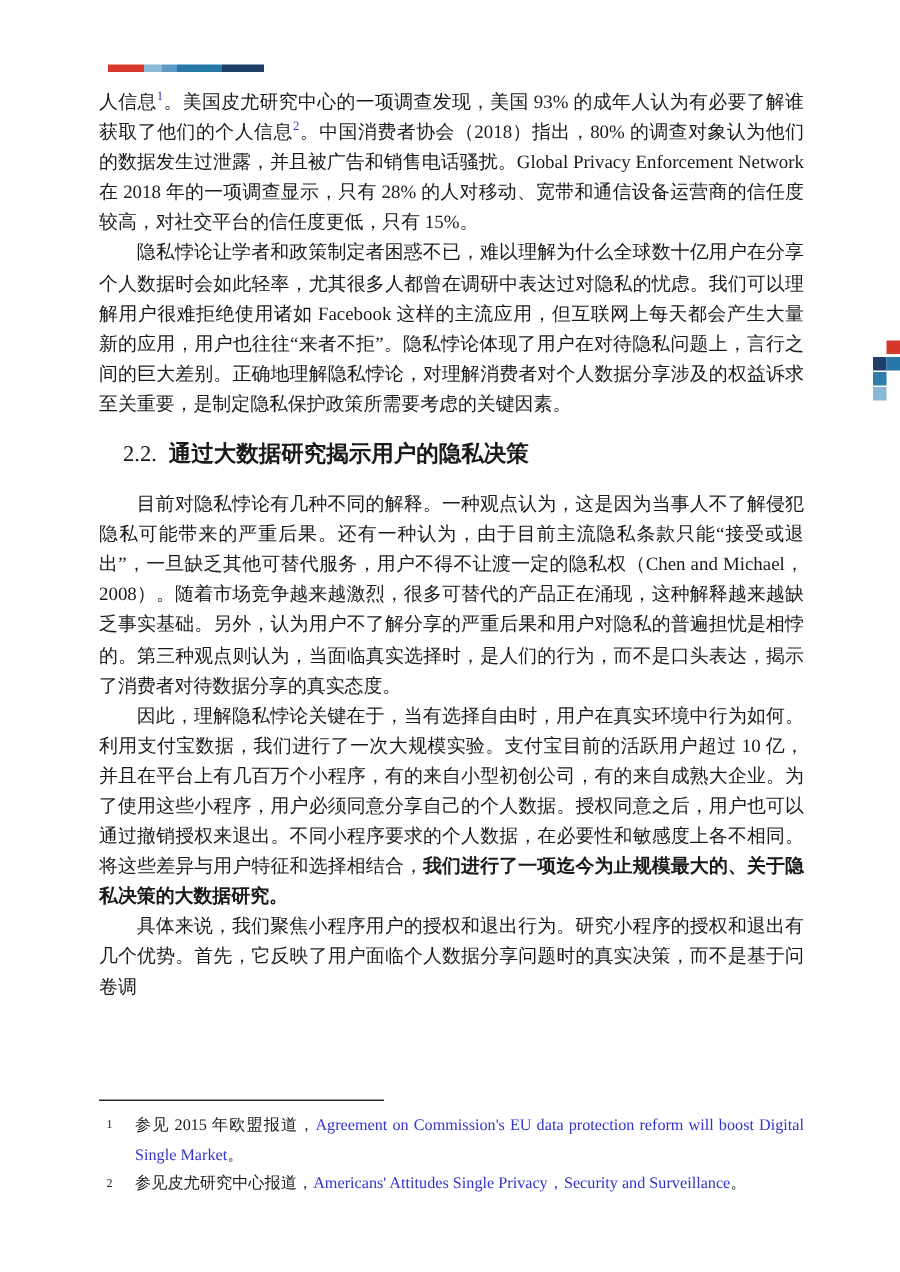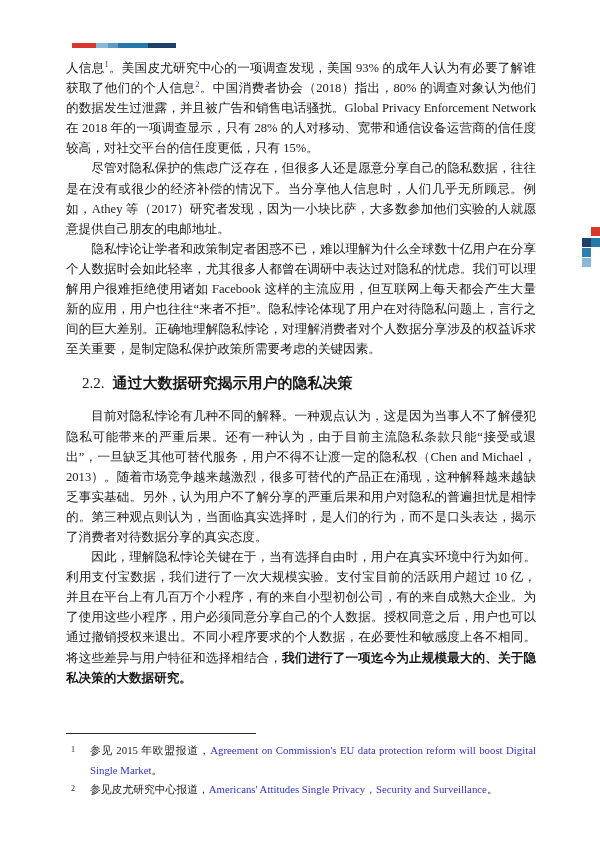--- a/index.html
+++ b/index.html
@@ -82,34 +82,34 @@
       <div class="sq" style="left: 582px; top: 248px; width: 9px; height: 9px; background: rgb(46, 127, 174);"></div>
       <div class="sq" style="left: 582px; top: 258px; width: 9px; height: 9px; background: rgb(138, 184, 216);"></div>
     </div>
 
   <div class="content">
 
     <p style="text-indent:0;">
       <span>人信息</span><span class="fn-ref">1</span><span>。美国皮尤研究中心的一项调查发现，美国 93% 的成年人认为有必要了解谁获取了他们的个人信息</span><span class="fn-ref">2</span><span>。中国消费者协会（2018）指出，80% 的调查对象认为他们的数据发生过泄露，并且被广告和销售电话骚扰。Global Privacy Enforcement Network 在 2018 年的一项调查显示，只有 28% 的人对移动、宽带和通信设备运营商的信任度较高，对社交平台的信任度更低，只有 15%。</span>
     </p>
 
-    <p>尽管对隐私保护的焦虑广泛存在，但很多人还是愿意分享自己的隐私数据，往往是在没有或很少的经济补偿的情况下。当分享他人信息时，人们几乎无所顾忌。例如，Athey 等（2017）研究者发现，因为一小块比萨，大多数参加他们实验的人就愿意提供自己朋友的电邮地址。</p>
 
     <p>隐私悖论让学者和政策制定者困惑不已，难以理解为什么全球数十亿用户在分享个人数据时会如此轻率，尤其很多人都曾在调研中表达过对隐私的忧虑。我们可以理解用户很难拒绝使用诸如 Facebook 这样的主流应用，但互联网上每天都会产生大量新的应用，用户也往往“来者不拒”。隐私悖论体现了用户在对待隐私问题上，言行之间的巨大差别。正确地理解隐私悖论，对理解消费者对个人数据分享涉及的权益诉求至关重要，是制定隐私保护政策所需要考虑的关键因素。</p>
 
     <h2 class="section-heading">
       <span class="sec-num">2.2.</span><span class="sec-title">通过大数据研究揭示用户的隐私决策</span>
     </h2>
 
-    <p>目前对隐私悖论有几种不同的解释。一种观点认为，这是因为当事人不了解侵犯隐私可能带来的严重后果。还有一种认为，由于目前主流隐私条款只能“接受或退出”，一旦缺乏其他可替代服务，用户不得不让渡一定的隐私权（Chen and Michael，2013）。随着市场竞争越来越激烈，很多可替代的产品正在涌现，这种解释越来越缺乏事实基础。另外，认为用户不了解分享的严重后果和用户对隐私的普遍担忧是相悖的。第三种观点则认为，当面临真实选择时，是人们的行为，而不是口头表达，揭示了消费者对待数据分享的真实态度。</p>
+    <p>目前对隐私悖论有几种不同的解释。一种观点认为，这是因为当事人不了解侵犯隐私可能带来的严重后果。还有一种认为，由于目前主流隐私条款只能“接受或退出”，一旦缺乏其他可替代服务，用户不得不让渡一定的隐私权（Chen and Michael，2008）。随着市场竞争越来越激烈，很多可替代的产品正在涌现，这种解释越来越缺乏事实基础。另外，认为用户不了解分享的严重后果和用户对隐私的普遍担忧是相悖的。第三种观点则认为，当面临真实选择时，是人们的行为，而不是口头表达，揭示了消费者对待数据分享的真实态度。</p>
 
     <p>
       <span>因此，理解隐私悖论关键在于，当有选择自由时，用户在真实环境中行为如何。利用支付宝数据，我们进行了一次大规模实验。支付宝目前的活跃用户超过 10 亿，并且在平台上有几百万个小程序，有的来自小型初创公司，有的来自成熟大企业。为了使用这些小程序，用户必须同意分享自己的个人数据。授权同意之后，用户也可以通过撤销授权来退出。不同小程序要求的个人数据，在必要性和敏感度上各不相同。将这些差异与用户特征和选择相结合，</span><span class="bold-claim">我们进行了一项迄今为止规模最大的、关于隐私决策的大数据研究。</span>
     </p>
 
+    <p>具体来说，我们聚焦小程序用户的授权和退出行为。研究小程序的授权和退出有几个优势。首先，它反映了用户面临个人数据分享问题时的真实决策，而不是基于问卷调</p>
 
   </div>
 
   <div class="footnotes">
     <div class="fn-sep"></div>
 
     <div class="fn-row">
       <span class="fn-marker">1</span>
       <span class="fn-text"><span>参见 2015 年欧盟报道，</span><span class="fn-link">Agreement on Commission's EU data protection reform will boost Digital Single Market</span><span>。</span></span>
     </div>

